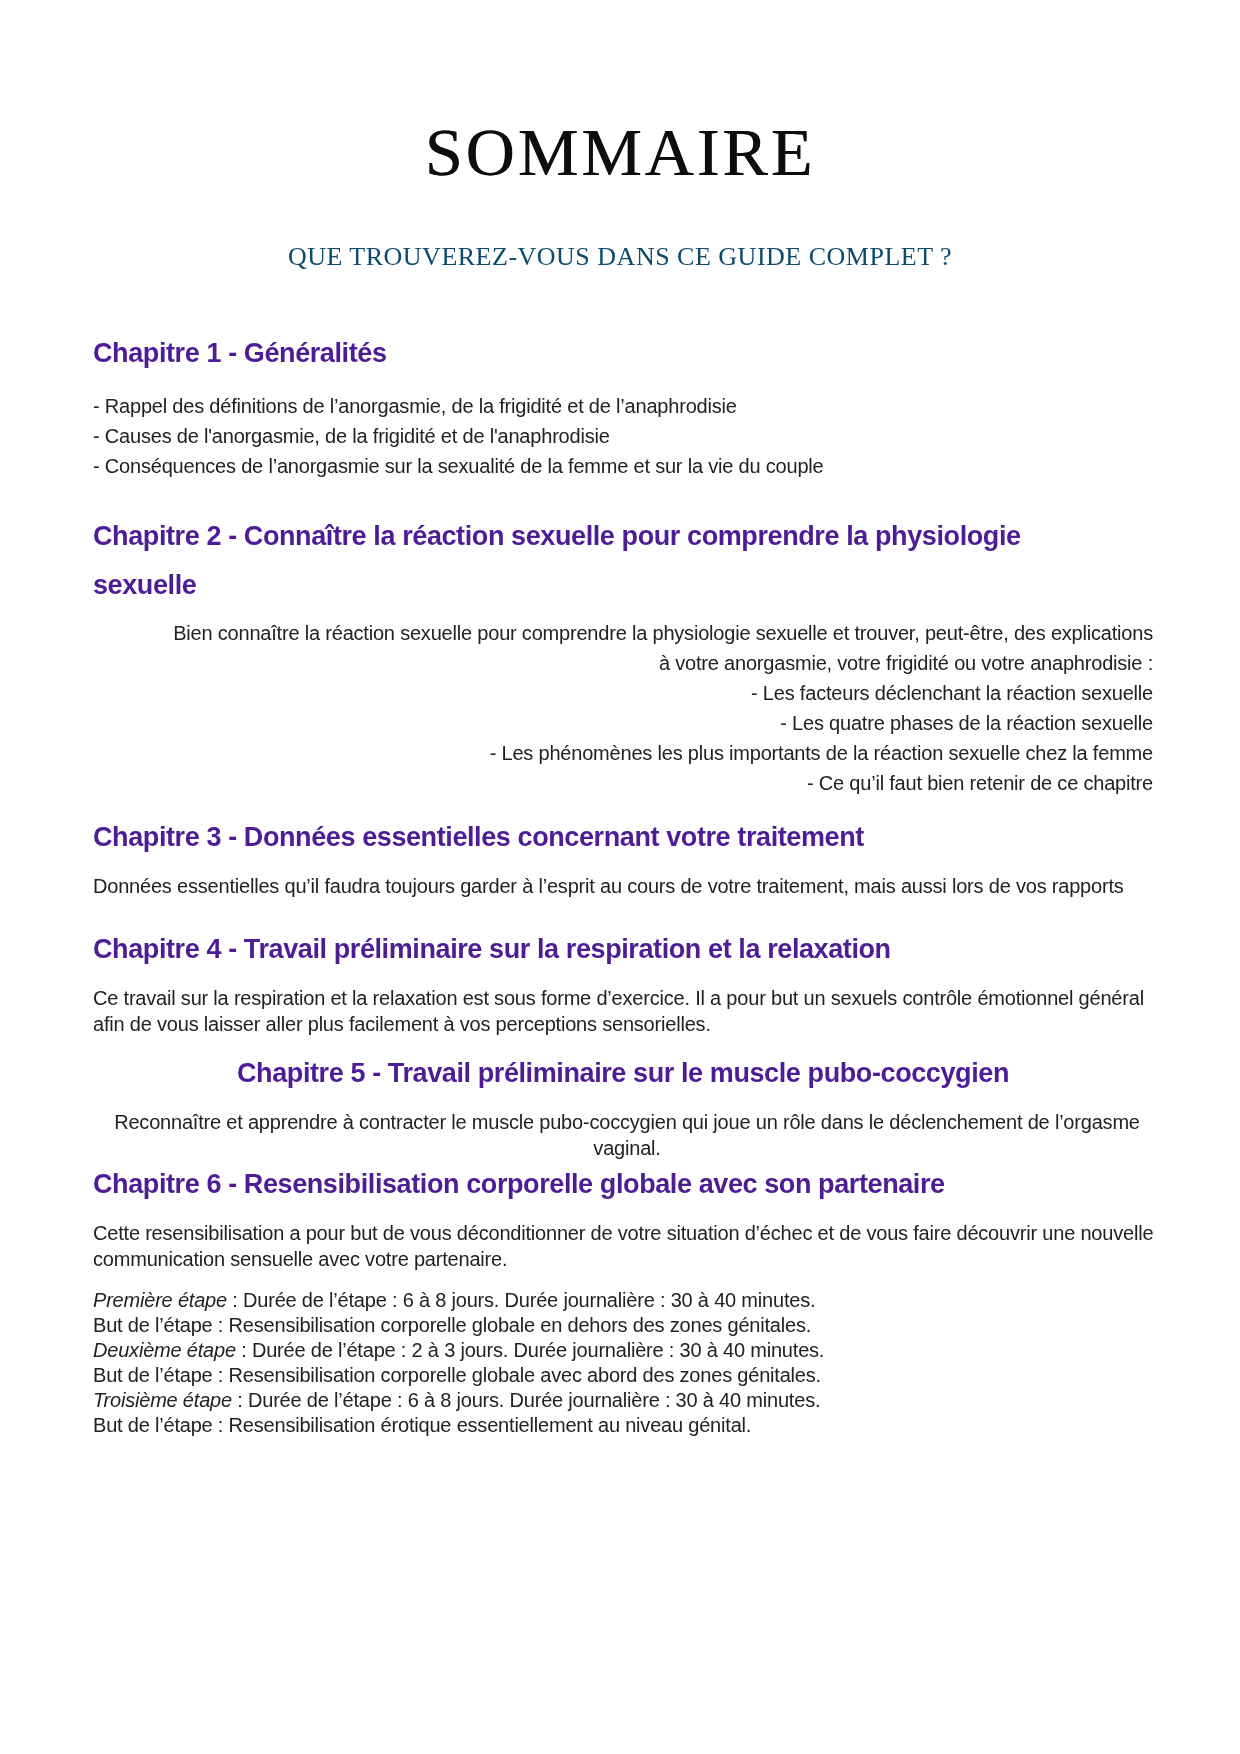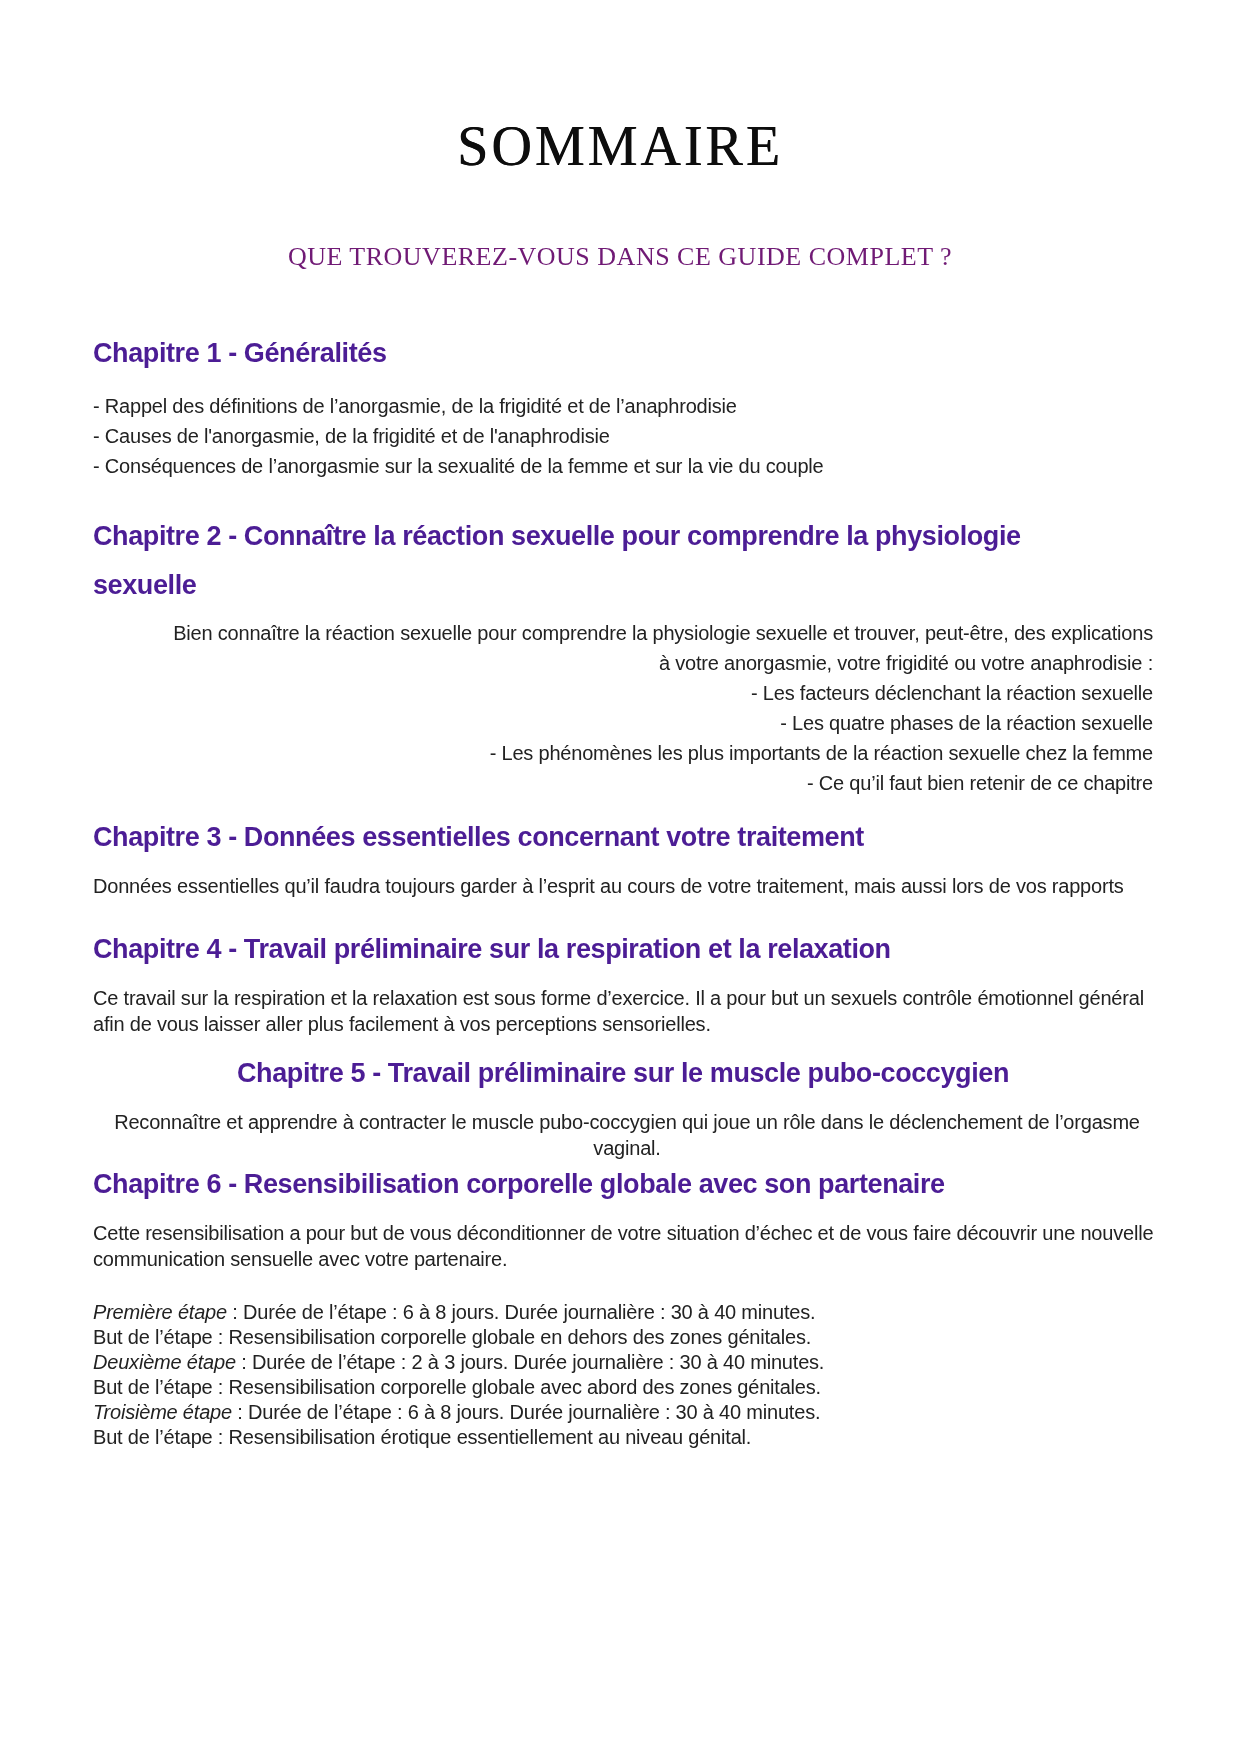--- a/index.html
+++ b/index.html
@@ -20,36 +20,36 @@
       left: 0; top: 0;
       width: 1240px;
       height: 1754px;
     }
     .title {
       position: absolute;
       left: 0; width: 1240px;
       top: 118px;
       text-align: center;
       font-family: "Liberation Serif", serif;
-      font-size: 56px;
+      font-size: 68px;
       letter-spacing: 3px;
       color: #0d0d0d;
       line-height: 1;
       text-shadow: 0.5px 0 0 #0d0d0d;
     }
     .subtitle {
       position: absolute;
       left: 0; width: 1240px;
       top: 244px;
       text-align: center;
       font-family: "Liberation Serif", serif;
       font-size: 26px;
       font-variant: small-caps;
       text-transform: uppercase;
-      color: #701a75;
+      color: #0c4a6e;
       letter-spacing: 0.5px;
       line-height: 1;
     }
     .content {
       position: absolute;
       left: 93px;
       width: 1060px;
     }
     .chap-title {
       font-family: "Liberation Sans", sans-serif;
@@ -122,21 +122,21 @@
       <span class="line">vaginal.</span>
     </div>
   </div>
 
   <div class="content" style="top:1169px;">
     <h2 class="chap-title">Chapitre 6 - Resensibilisation corporelle globale avec son partenaire</h2>
     <div class="body-text" style="margin-top:20px; line-height:26px;">
       <span class="line">Cette resensibilisation a pour but de vous déconditionner de votre situation d’échec et de vous faire découvrir une nouvelle</span>
       <span class="line">communication sensuelle avec votre partenaire.</span>
     </div>
-    <div class="body-text" style="margin-top:28px; line-height:25px;">
+    <div class="body-text" style="margin-top:16px; line-height:25px;">
       <span class="line"><span class="it">Première étape</span><span> : Durée de l’étape : 6 à 8 jours. Durée journalière : 30 à 40 minutes.</span></span>
       <span class="line">But de l’étape : Resensibilisation corporelle globale en dehors des zones génitales.</span>
       <span class="line"><span class="it">Deuxième étape</span><span> : Durée de l’étape : 2 à 3 jours. Durée journalière : 30 à 40 minutes.</span></span>
       <span class="line">But de l’étape : Resensibilisation corporelle globale avec abord des zones génitales.</span>
       <span class="line"><span class="it">Troisième étape</span><span> : Durée de l’étape : 6 à 8 jours. Durée journalière : 30 à 40 minutes.</span></span>
       <span class="line">But de l’étape : Resensibilisation érotique essentiellement au niveau génital.</span>
     </div>
   </div>
 
 </div>

